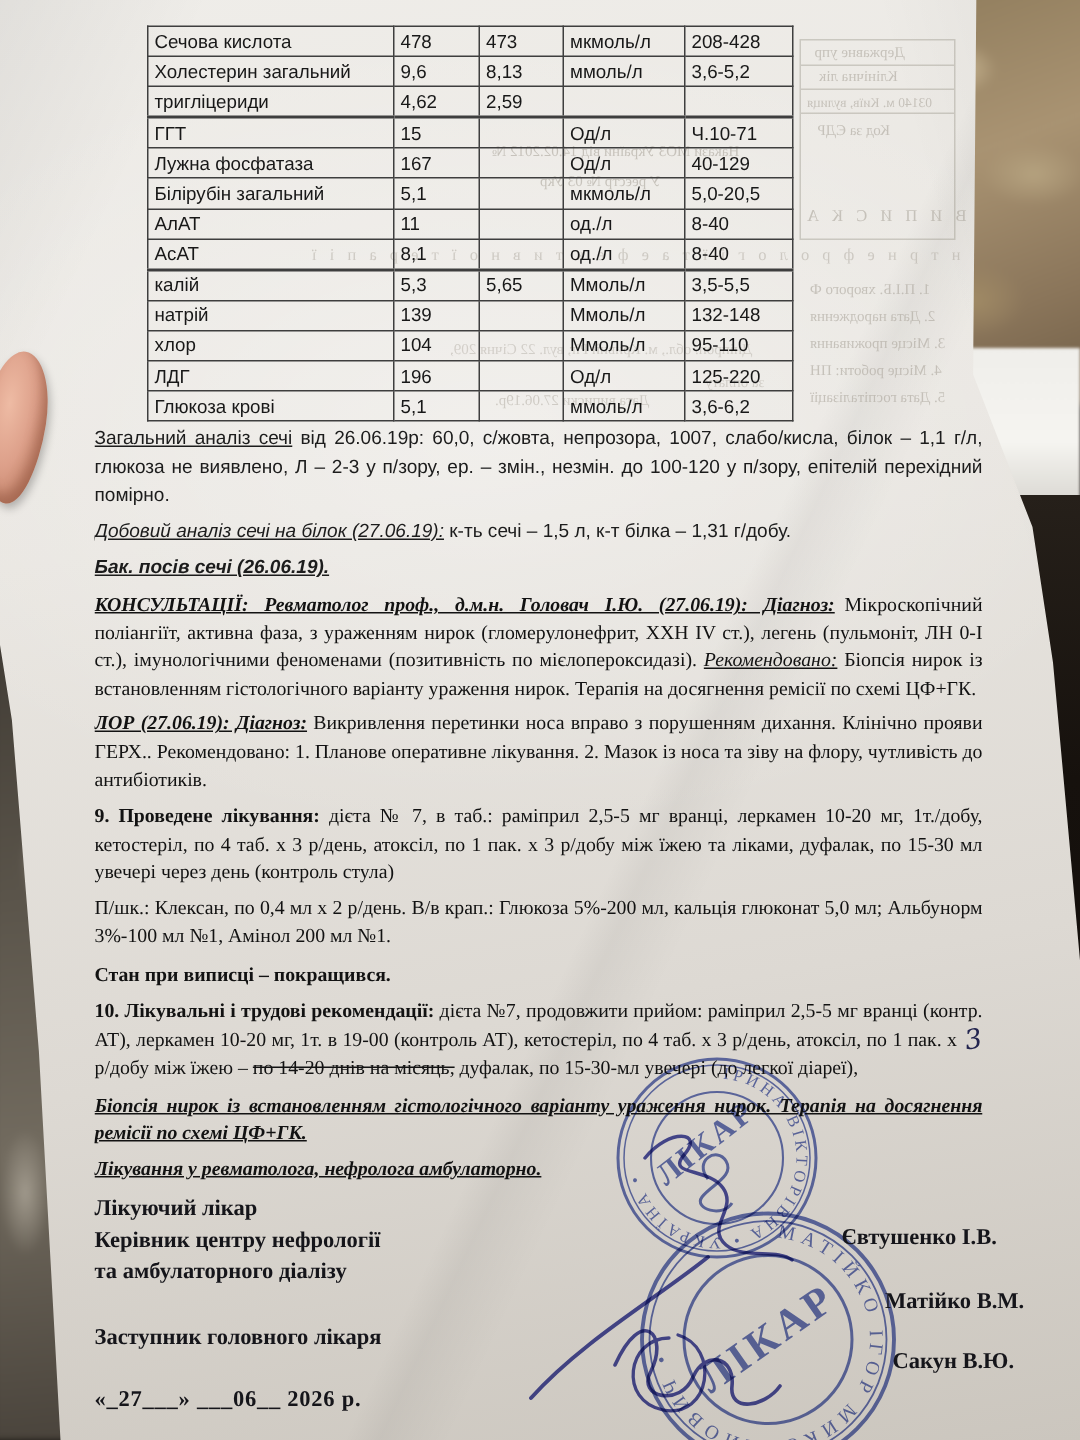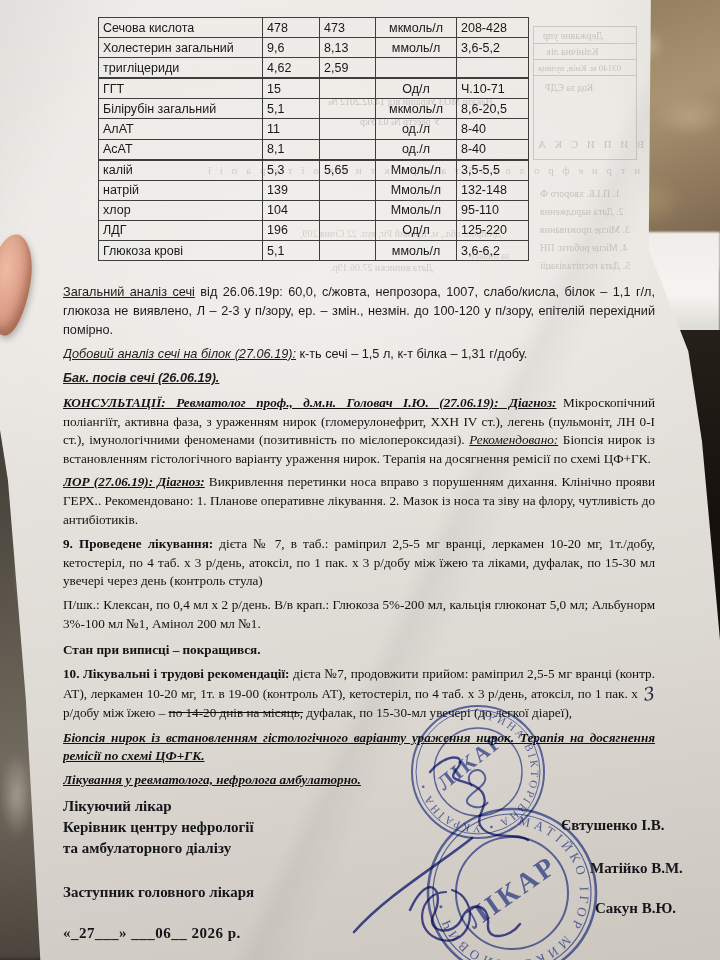--- a/index.html
+++ b/index.html
@@ -41,21 +41,21 @@
       linear-gradient(170deg,#efede9 0%, #e9e6e1 35%, #ddd9d3 68%, #cbc6be 100%);
   }
   .content { position:absolute; inset:0; color:#161616; }
   
   .lab-table { position:absolute; left:98px; top:17px; border-collapse:collapse;
     font-family:"Liberation Sans", sans-serif; font-size:12.5px; color:#181818; }
   .lab-table td { border:1.4px solid #3e3e3e; height:19.1px; padding:0 4px; vertical-align:middle; white-space:nowrap; }
   .lab-table td.c-name  { width:155px; }
   .lab-table td.c-v1    { width:48px; }
   .lab-table td.c-v2    { width:47px; }
-  .lab-table td.c-unit  { width:72px;text-align:center; }
+  .lab-table td.c-unit  { width:72px; }
   .lab-table td.c-range { width:63px; }
   .lab-table tr.group-end td { border-bottom-width:2.4px; }
   
   .paras { position:absolute; left:63px; top:283px; width:592px; height:508px; overflow:hidden; }
   .p { text-align:justify; margin:0 0 5px 0; font-size:13.2px; line-height:18.6px; color:#121212; }
   .p.sans { font-family:"Liberation Sans", sans-serif; font-size:12.7px; line-height:19px; color:#1c1c1c; }
   .u { text-decoration:underline; }
   .bi { font-weight:bold; font-style:italic; }
   .it { font-style:italic; }
   .b  { font-weight:bold; }
@@ -163,25 +163,32 @@
           <td class="c-range"></td>
         </tr>
         <tr>
           <td class="c-name">ГГТ</td>
           <td class="c-v1">15</td>
           <td class="c-v2"></td>
           <td class="c-unit">Од/л</td>
           <td class="c-range">Ч.10-71</td>
         </tr>
         <tr>
+          <td class="c-name">Лужна фосфатаза</td>
+          <td class="c-v1">167</td>
+          <td class="c-v2"></td>
+          <td class="c-unit">Од/л</td>
+          <td class="c-range">40-129</td>
+        </tr>
+        <tr>
           <td class="c-name">Білірубін загальний</td>
           <td class="c-v1">5,1</td>
           <td class="c-v2"></td>
           <td class="c-unit">мкмоль/л</td>
-          <td class="c-range">8,6-20,5</td>
+          <td class="c-range">5,0-20,5</td>
         </tr>
         <tr>
           <td class="c-name">АлАТ</td>
           <td class="c-v1">11</td>
           <td class="c-v2"></td>
           <td class="c-unit">од./л</td>
           <td class="c-range">8-40</td>
         </tr>
         <tr class="group-end">
           <td class="c-name">АсАТ</td>

